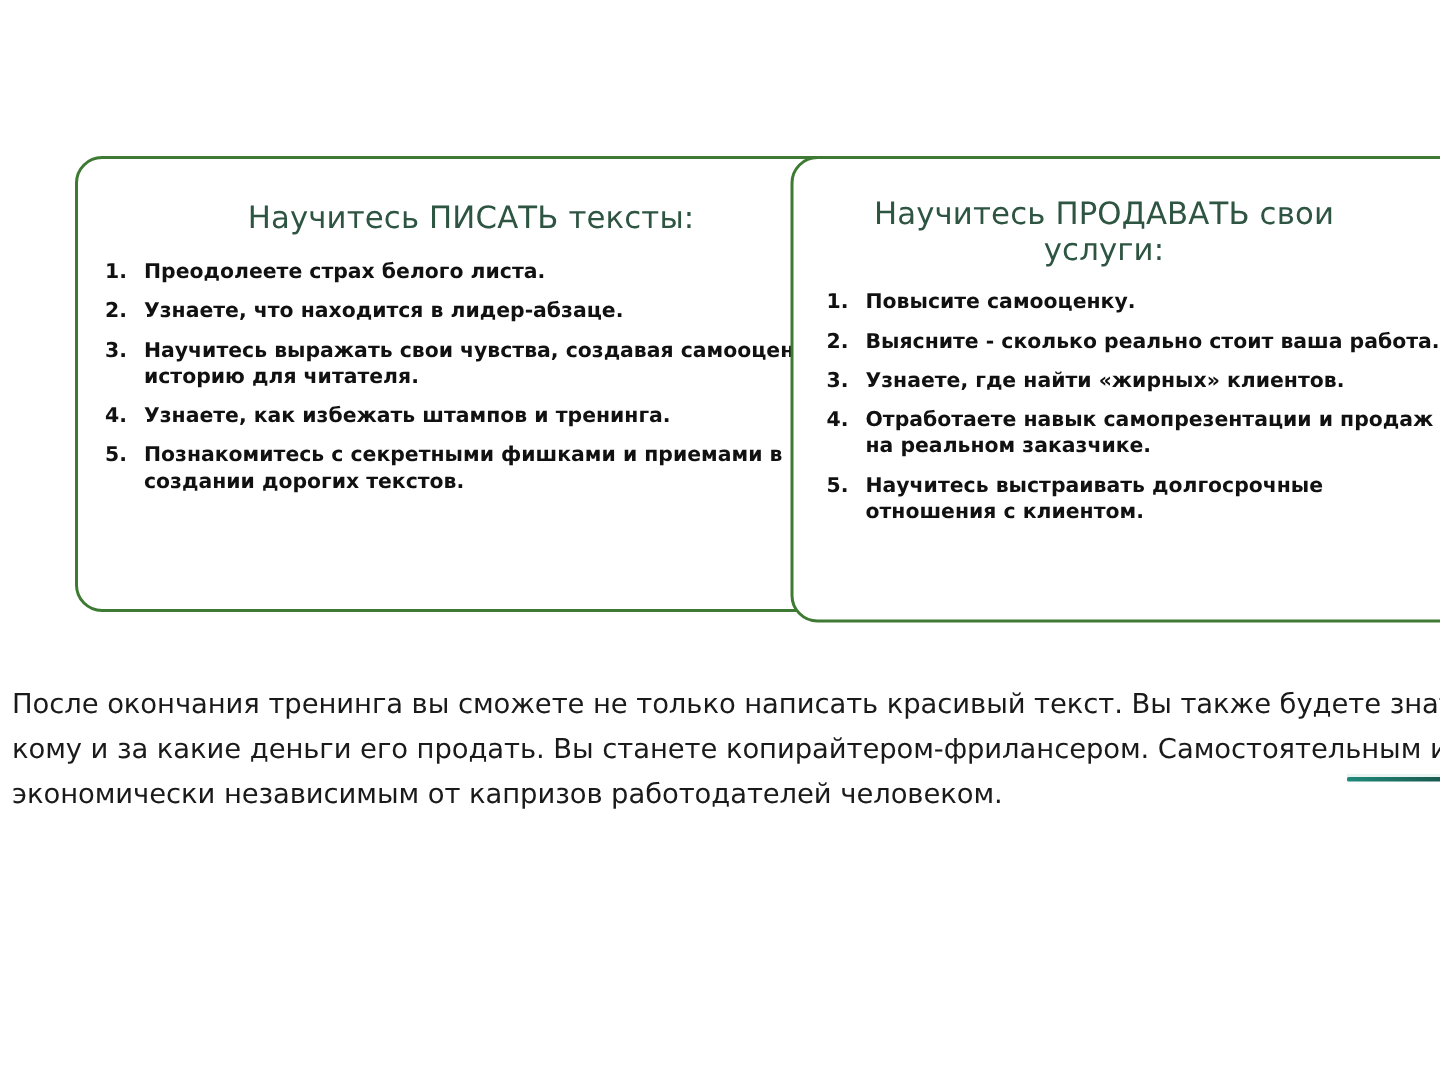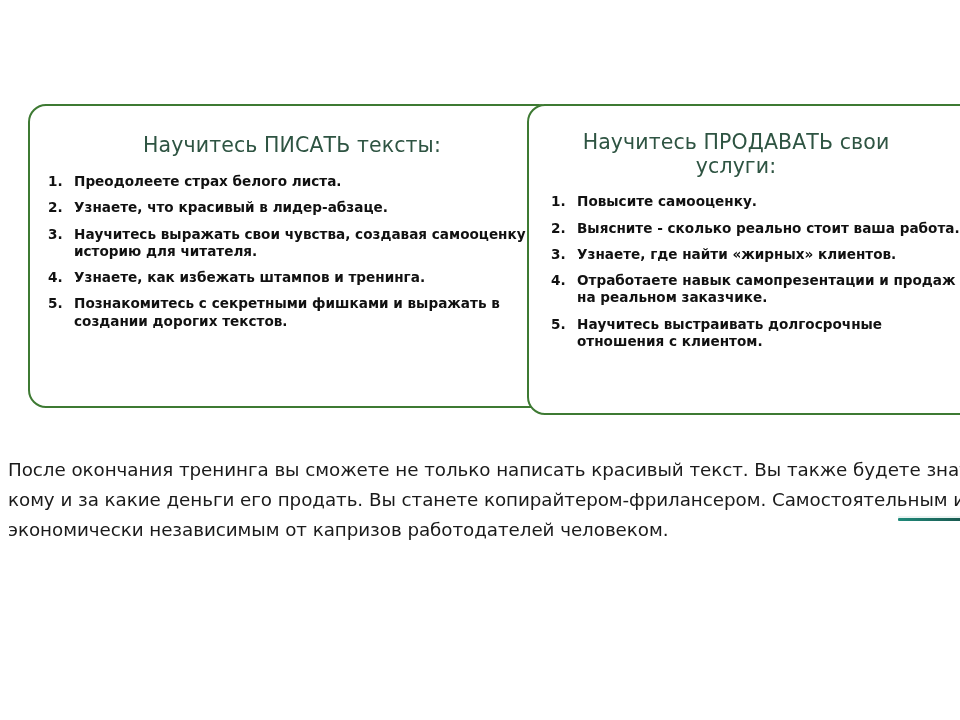--- a/index.html
+++ b/index.html
@@ -25,21 +25,21 @@
   
   .card {
     position: absolute;
     border: 2px solid #3e7a33;
     border-radius: 18px;
     background: #ffffff;
     box-sizing: border-box;
   }
 
   #card-left {
-    left: 28px;
+    left: 50px;
     top: 104px;
     width: 528px;
     height: 304px;
   }
 
   
   #card-right {
     left: 527px;
     top: 104px;
     width: 470px;
@@ -142,33 +142,33 @@
   <div class="card" id="card-left">
     <h2 class="card-title">Научитесь ПИСАТЬ тексты:</h2>
 
     <ol class="card-list">
       <li>
         <span class="li-num">1.</span>
         <span class="li-text">Преодолеете страх белого листа.</span>
       </li>
       <li>
         <span class="li-num">2.</span>
-        <span class="li-text">Узнаете, что красивый в лидер-абзаце.</span>
+        <span class="li-text">Узнаете, что находится в лидер-абзаце.</span>
       </li>
       <li>
         <span class="li-num">3.</span>
         <span class="li-text">Научитесь выражать свои чувства, создавая самооценку историю для читателя.</span>
       </li>
       <li>
         <span class="li-num">4.</span>
         <span class="li-text">Узнаете, как избежать штампов и тренинга.</span>
       </li>
       <li>
         <span class="li-num">5.</span>
-        <span class="li-text">Познакомитесь с секретными фишками и выражать в создании дорогих текстов.</span>
+        <span class="li-text">Познакомитесь с секретными фишками и приемами в создании дорогих текстов.</span>
       </li>
     </ol>
   </div>
 
   <div class="card" id="card-right">
     <h2 class="card-title">Научитесь ПРОДАВАТЬ свои услуги:</h2>
 
     <ol class="card-list">
       <li>
         <span class="li-num">1.</span>

